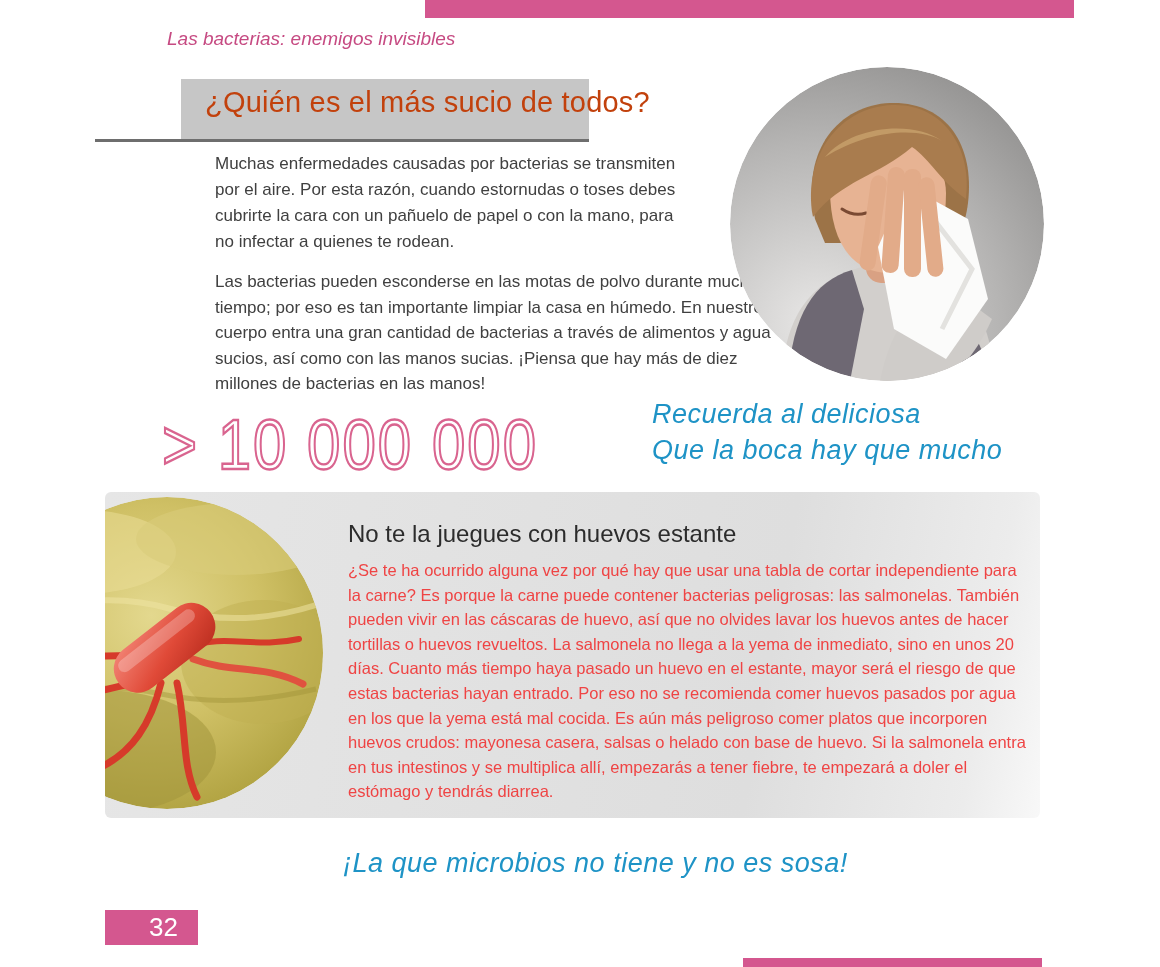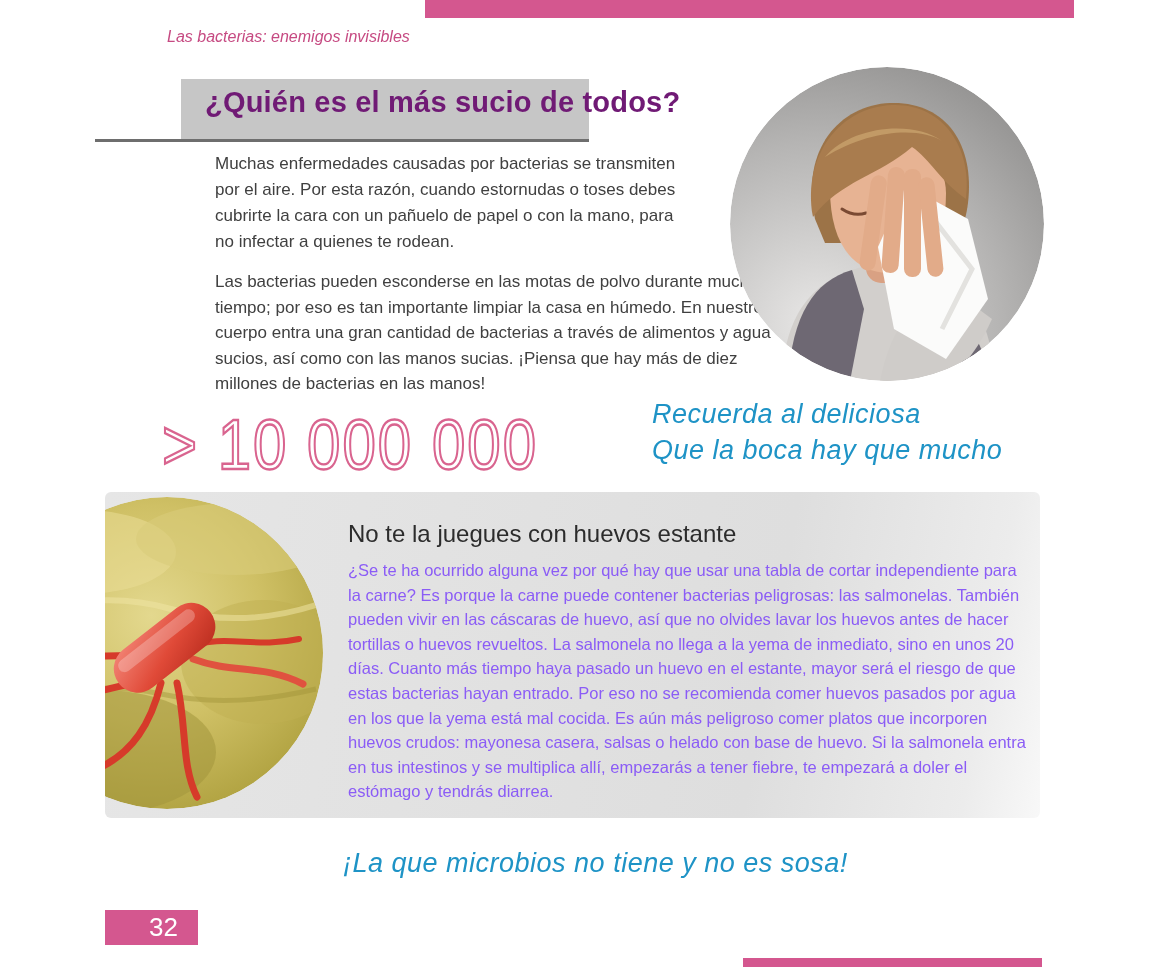--- a/index.html
+++ b/index.html
@@ -6,27 +6,26 @@
   #page{
     position:relative;width:1160px;height:967px;margin:0 auto;
     background:#ffffff;overflow:hidden;
     font-family:"Liberation Sans",sans-serif;color:#3c3c3c;
   }
   .abs{position:absolute;}
 
   .top-bar{left:425px;top:0;width:649px;height:18px;background:#d4578f;}
   .bottom-bar{left:743px;top:958px;width:299px;height:9px;background:#d4578f;}
 
-  .kicker{left:167px;top:28px;font-size:16px;font-style:italic;color:#c64a82;}
+  .kicker{left:167px;top:28px;font-size:19px;font-style:italic;color:#c64a82;}
 
   .title-box{left:181px;top:79px;width:408px;height:61px;background:#c6c6c6;}
   .title-text{
-    left:205px;top:86px;font-size:29px;color:#701a75;white-space:nowrap;
+    left:205px;top:86px;font-size:29px;color:#c2410c;white-space:nowrap;
     letter-spacing:.2px;
-    font-weight:bold;
   }
   .title-rule{left:95px;top:139px;width:494px;height:3px;background:#6e6e6e;}
 
   .para{font-size:17px;line-height:26px;color:#404040;}
   .para-1{left:215px;top:151px;width:478px;}
   .para-2{left:215px;top:269px;width:584px;line-height:25.5px;}
 
   .photo-circle{border-radius:50%;overflow:hidden;}
   .boy-photo{left:730px;top:67px;width:314px;height:314px;}
   .boy-photo svg{display:block;}
@@ -46,21 +45,21 @@
 
   .gray-panel{
     left:105px;top:492px;width:935px;height:326px;border-radius:6px;
     background:linear-gradient(100deg,#e6e6e6 0%,#dedede 70%,#ececec 92%,#f8f8f8 100%);
     overflow:hidden;
   }
   .bacteria-photo{left:-94px;top:5px;width:312px;height:312px;}
   .bacteria-photo svg{display:block;}
 
   .s2-title{left:348px;top:520px;font-size:24px;color:#2c2c2c;}
-  .s2-para{left:348px;top:558px;width:678px;font-size:16.5px;line-height:24.6px;color:#8b5cf6;}
+  .s2-para{left:348px;top:558px;width:678px;font-size:16.5px;line-height:24.6px;color:#ef4444;}
 
   .page-num-box{
     left:105px;top:910px;width:93px;height:35px;background:#d4578f;
     display:flex;align-items:center;justify-content:center;padding-left:24px;
     box-sizing:border-box;
   }
   .page-num{color:#ffffff;font-size:26px;}
 </style>
 </head>
 <body>

